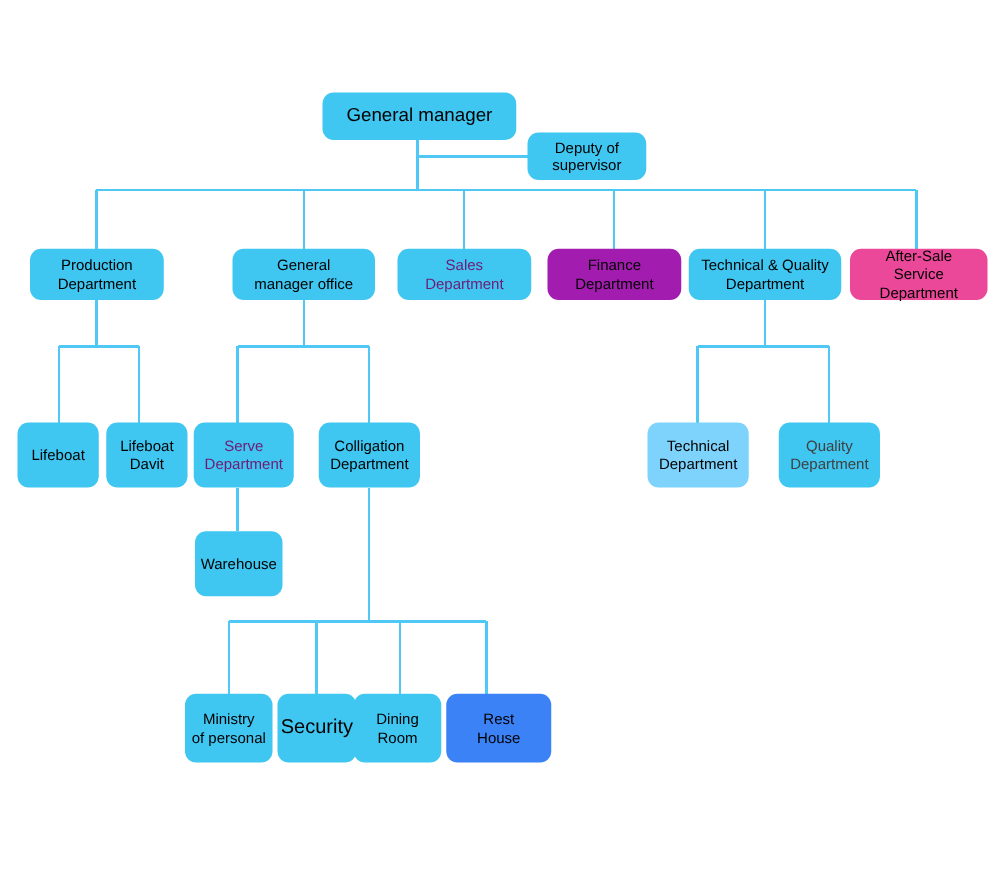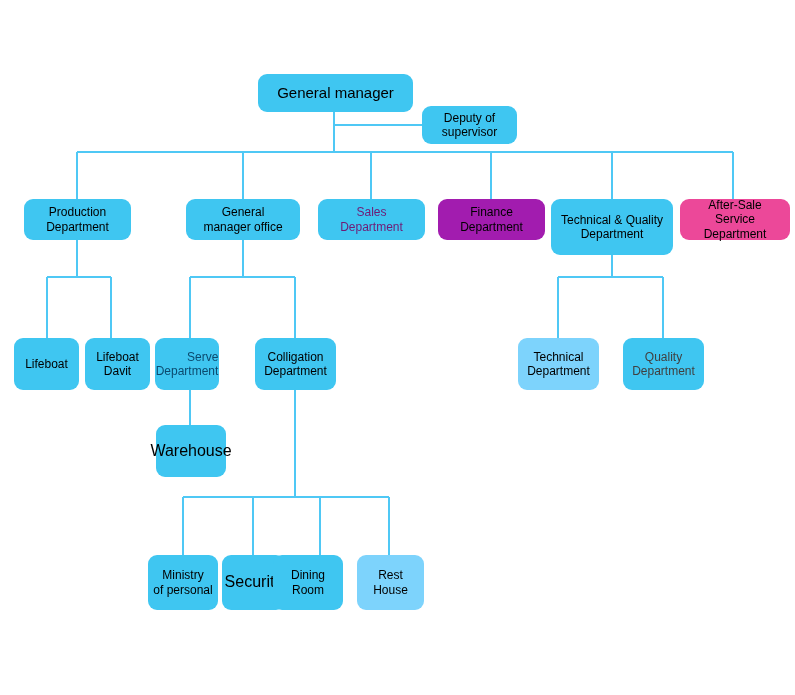--- a/index.html
+++ b/index.html
@@ -80,37 +80,37 @@
       <div class="node" style="left: 422px; top: 106px; width: 95px; height: 38px; font-size: 12px; background: rgb(63, 198, 241); color: rgb(0, 0, 0);">Deputy of
 supervisor</div>
       <div class="node" style="left: 24px; top: 199px; width: 107px; height: 41px; font-size: 12px; background: rgb(63, 198, 241); color: rgb(0, 0, 0);">Production
 Department</div>
       <div class="node" style="left: 186px; top: 199px; width: 114px; height: 41px; font-size: 12px; background: rgb(63, 198, 241); color: rgb(0, 0, 0);">General
 manager office</div>
       <div class="node" style="left: 318px; top: 199px; width: 107px; height: 41px; font-size: 12px; background: rgb(63, 198, 241); color: #701a75;">Sales
 Department</div>
       <div class="node" style="left: 438px; top: 199px; width: 107px; height: 41px; font-size: 12px; background: #a21caf; color: rgb(0, 0, 0);">Finance
 Department</div>
-      <div class="node" style="left: 551px; top: 199px; width: 122px; height: 56px; font-size: 12px; background: rgb(63, 198, 241); color: rgb(0, 0, 0);">Technical &amp; Quality
+      <div class="node" style="left: 551px; top: 199px; width: 122px; height: 41px; font-size: 12px; background: rgb(63, 198, 241); color: rgb(0, 0, 0);">Technical &amp; Quality
 Department</div>
       <div class="node" style="left: 680px; top: 199px; width: 110px; height: 41px; font-size: 12px; background: #ec4899; color: rgb(0, 0, 0);">After-Sale
 Service Department</div>
       <div class="node" style="left: 14px; top: 338px; width: 65px; height: 52px; font-size: 12px; background: rgb(63, 198, 241); color: rgb(0, 0, 0);">Lifeboat</div>
       <div class="node" style="left: 85px; top: 338px; width: 65px; height: 52px; font-size: 12px; background: rgb(63, 198, 241); color: rgb(0, 0, 0);">Lifeboat
 Davit</div>
-      <div class="node" style="left: 155px; top: 338px; width: 64px; height: 52px; font-size: 12px; background: rgb(63, 198, 241); color: #0c4a6e; text-align: right;">Serve
+      <div class="node" style="left: 155px; top: 338px; width: 80px; height: 52px; font-size: 12px; background: rgb(63, 198, 241); color: #701a75;">Serve
 Department</div>
       <div class="node" style="left: 255px; top: 338px; width: 81px; height: 52px; font-size: 12px; background: rgb(63, 198, 241); color: rgb(0, 0, 0); text-align: center;">Colligation
 Department</div>
       <div class="node" style="left: 518px; top: 338px; width: 81px; height: 52px; font-size: 12px; background: #7dd3fc; color: rgb(0, 0, 0);">Technical
 Department</div>
       <div class="node" style="left: 623px; top: 338px; width: 81px; height: 52px; font-size: 12px; background: rgb(63, 198, 241); color: #404040;">Quality
 Department</div>
-      <div class="node" style="left: 156px; top: 425px; width: 70px; height: 52px; font-size: 16px; background: rgb(63, 198, 241); color: rgb(0, 0, 0);">Warehouse</div>
+      <div class="node" style="left: 156px; top: 425px; width: 70px; height: 52px; font-size: 12px; background: rgb(63, 198, 241); color: rgb(0, 0, 0);">Warehouse</div>
       <div class="node" style="left: 148px; top: 555px; width: 70px; height: 55px; font-size: 12px; background: rgb(63, 198, 241); color: rgb(0, 0, 0);">Ministry
 of  personal</div>
       <div class="node" style="left: 222px; top: 555px; width: 63px; height: 55px; font-size: 16px; background: rgb(63, 198, 241); color: rgb(0, 0, 0);">Security</div>
-      <div class="node" style="left: 273px; top: 555px; width: 70px; height: 55px; font-size: 12px; background: rgb(63, 198, 241); color: rgb(0, 0, 0);">Dining
+      <div class="node" style="left: 283px; top: 555px; width: 70px; height: 55px; font-size: 12px; background: rgb(63, 198, 241); color: rgb(0, 0, 0);">Dining
 Room</div>
-      <div class="node" style="left: 357px; top: 555px; width: 67px; height: 55px; font-size: 12px; background: #7dd3fc; color: rgb(0, 0, 0);">Rest
+      <div class="node" style="left: 357px; top: 555px; width: 84px; height: 55px; font-size: 12px; background: #3b82f6; color: rgb(0, 0, 0);">Rest
 House</div>
     </div>
 </div>
 
 </body></html>

